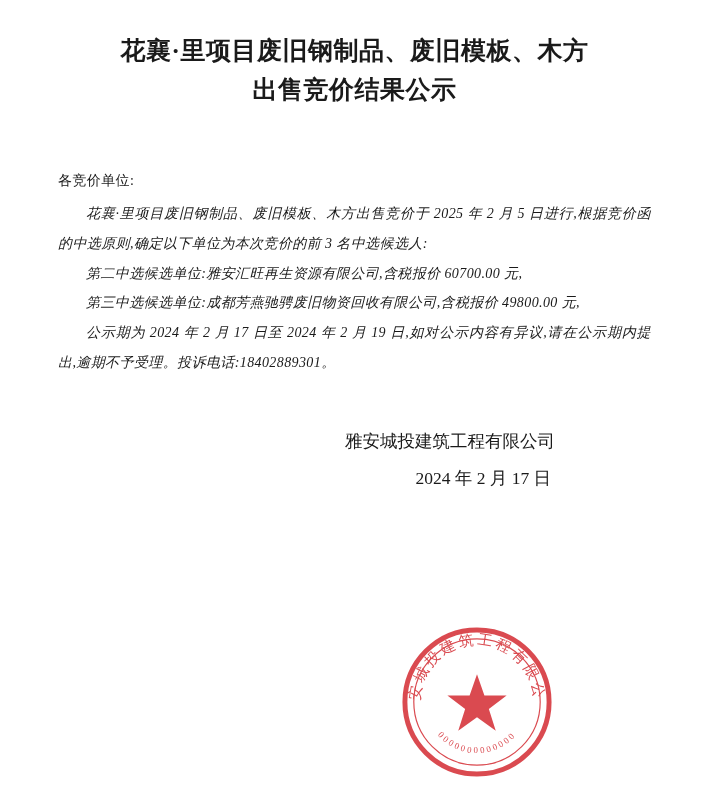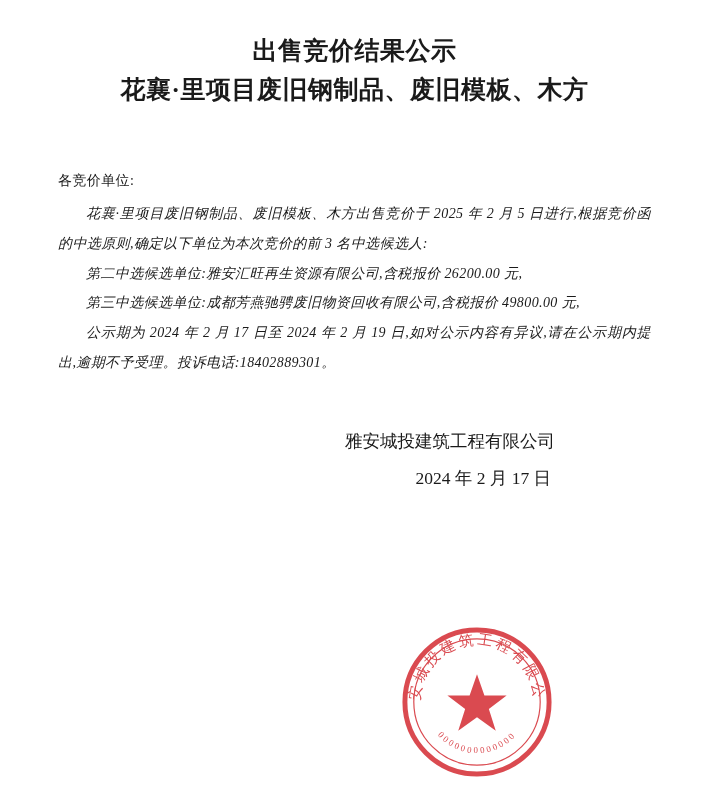--- a/index.html
+++ b/index.html
@@ -86,28 +86,28 @@
     height: 158px;
     opacity: 0.82;
   }
 </style>
 </head>
 <body>
 
 <div class="page">
 
   <div class="doc-title">
+    <span class="title-line title-line-1">花襄·里项目废旧钢制品、废旧模板、木方</span>
     <span class="title-line title-line-2">出售竞价结果公示</span>
-    <span class="title-line title-line-1">花襄·里项目废旧钢制品、废旧模板、木方</span>
   </div>
 
   <div class="body-block">
     <p class="salutation">各竞价单位:</p>
     <p class="para">花襄·里项目废旧钢制品、废旧模板、木方出售竞价于 2025 年 2 月 5 日进行,根据竞价函的中选原则,确定以下单位为本次竞价的前 3 名中选候选人:</p>
-    <p class="para">第二中选候选单位:雅安汇旺再生资源有限公司,含税报价 26200.00 元,</p>
+    <p class="para">第二中选候选单位:雅安汇旺再生资源有限公司,含税报价 60700.00 元,</p>
     <p class="para">第三中选候选单位:成都芳燕驰骋废旧物资回收有限公司,含税报价 49800.00 元,</p>
     <p class="para">公示期为 2024 年 2 月 17 日至 2024 年 2 月 19 日,如对公示内容有异议,请在公示期内提出,逾期不予受理。投诉电话:18402889301。</p>
   </div>
 
   <div class="signature">
     <span class="sig-line">雅安城投建筑工程有限公司</span>
     <span class="sig-line sig-date">2024 年 2 月 17 日</span>
   </div>
 
   <div class="seal">

